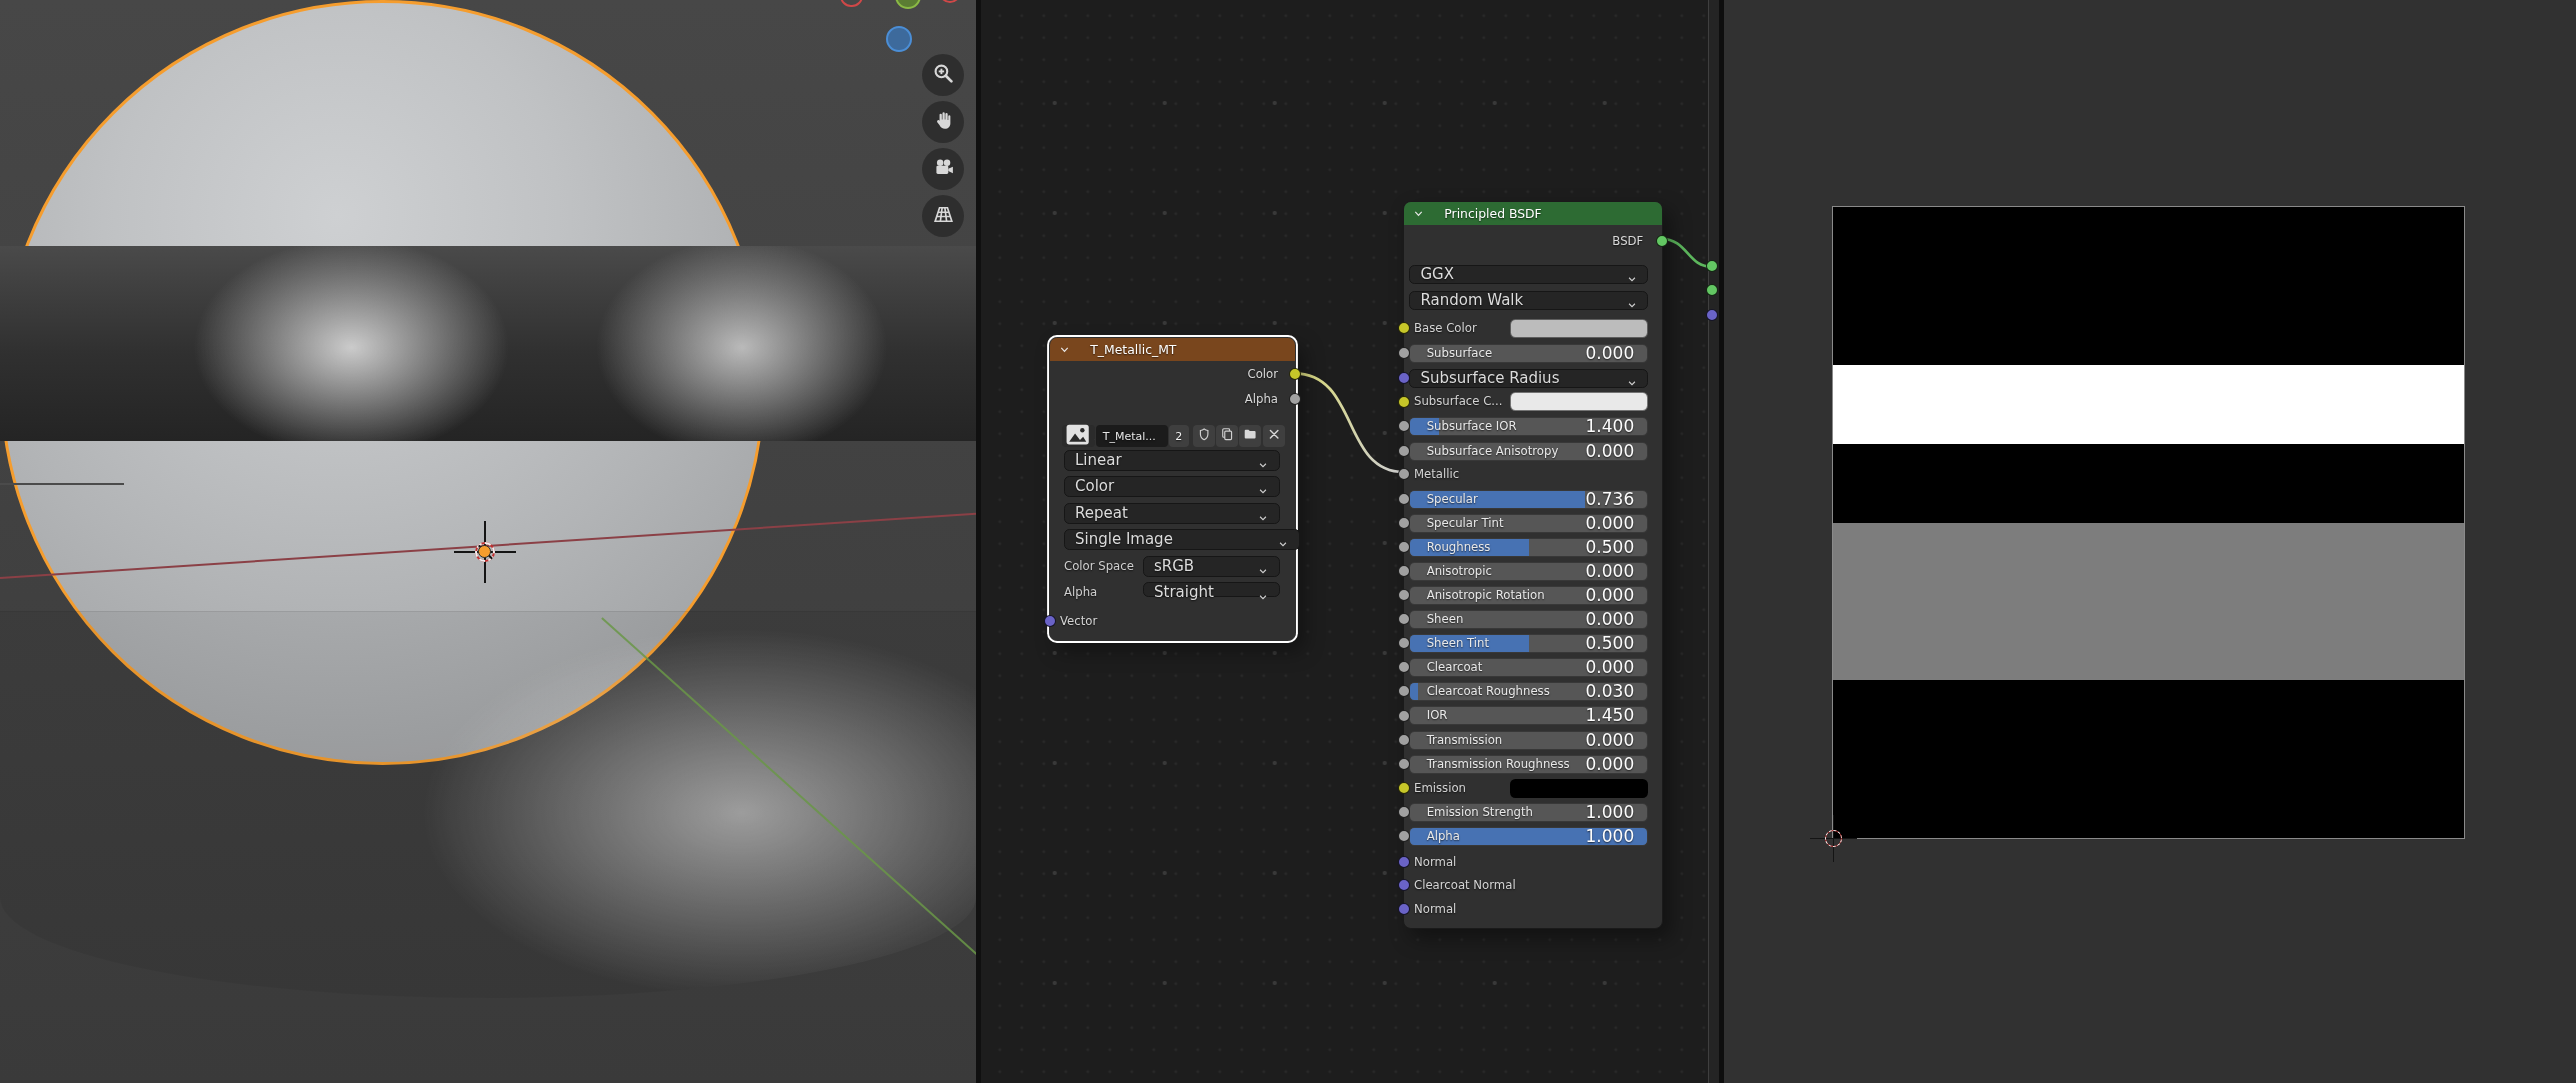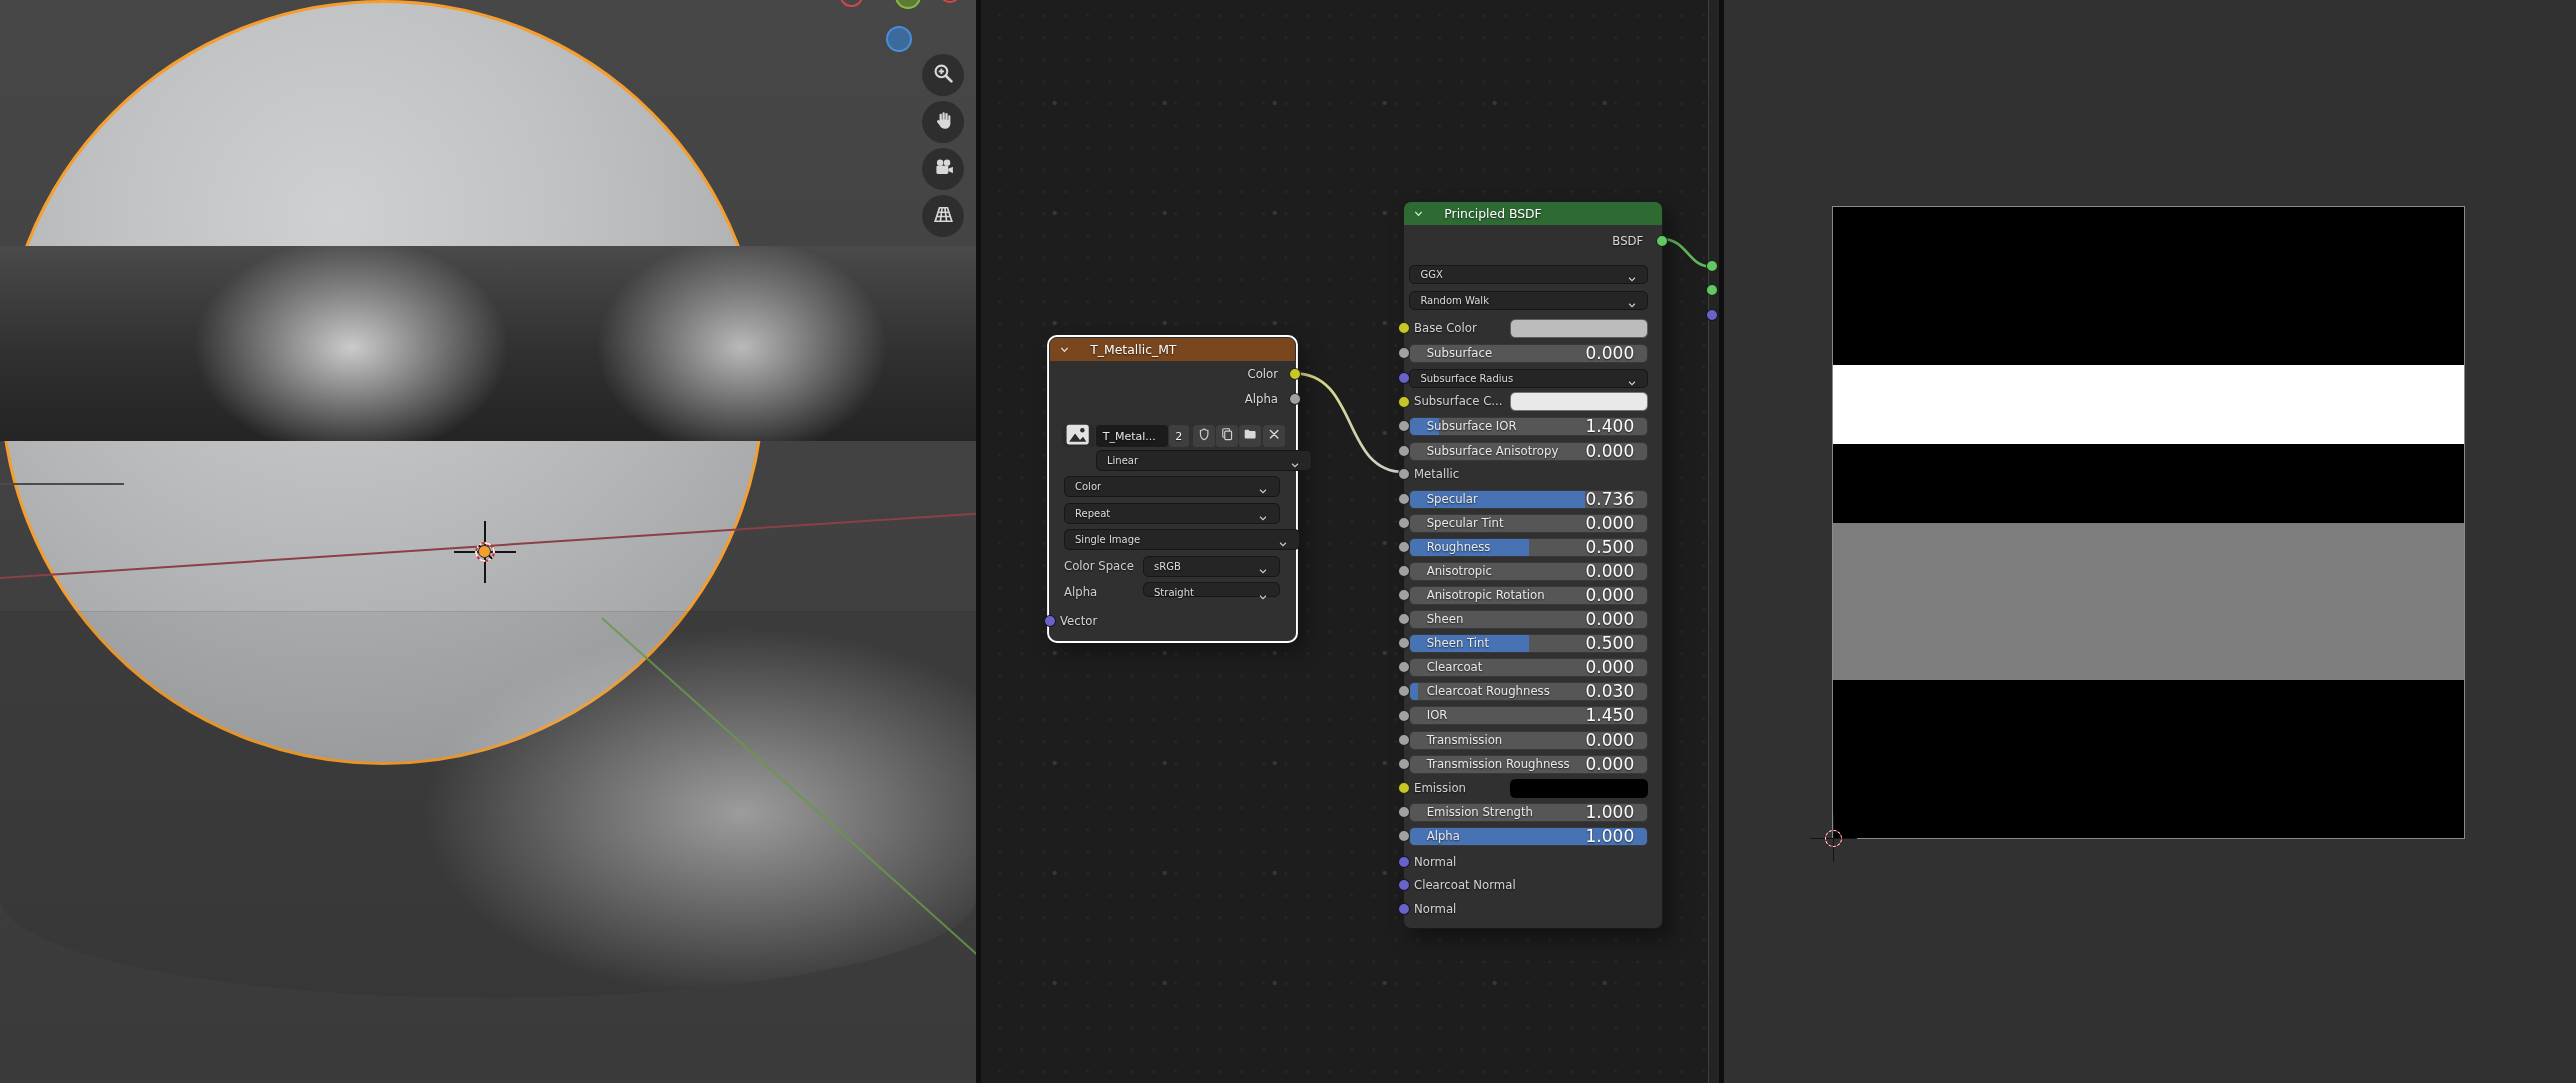--- a/index.html
+++ b/index.html
@@ -54,21 +54,21 @@
                color:#fff;font-size:12.4px;}
   .socket{position:absolute;width:12.4px;height:12.4px;border-radius:50%;
           border:1.2px solid rgba(0,0,0,.8);box-sizing:border-box;}
   .row{position:absolute;height:18.7px;}
   .slider{position:absolute;inset:0;background:#565656;border-radius:5.4px;overflow:hidden;
           border:0.8px solid rgba(0,0,0,.35);box-sizing:border-box;}
   .slider .fill{position:absolute;left:0;top:0;bottom:0;background:#4772b3;}
   .slider .slabel{position:absolute;left:16.3px;top:0;line-height:17px;color:#e9e9e9;font-size:11.7px;}
   .slider .sval{position:absolute;right:13.2px;top:0;line-height:17px;color:#fdfdfd;font-size:17px;}
   .dropdown{position:absolute;background:#252525;border:0.8px solid #161616;border-radius:5.4px;
-            box-sizing:border-box;color:#dcdcdc;font-size:10px;}
+            box-sizing:border-box;color:#dcdcdc;font-size:15px;}
   .dropdown .dlabel{position:absolute;left:10px;top:0;line-height:17px;}
   .dropdown svg{position:absolute;right:5.4px;top:3.9px;width:10px;height:10px;}
   .plabel{position:absolute;left:10px;line-height:18.7px;color:#d4d4d4;font-size:11.7px;}
   .out-label{position:absolute;line-height:18.7px;color:#d9d9d9;font-size:11.7px;}
   .swatch{position:absolute;border-radius:5.4px;border:0.8px solid rgba(0,0,0,.5);box-sizing:border-box;}
   .prop-label{position:absolute;left:14px;line-height:21px;color:#cfcfcf;font-size:11.7px;}
 
   
   .db-btn{position:absolute;top:0;height:22px;background:#3f3f3f;border-radius:3.9px;
           display:flex;align-items:center;justify-content:center;text-align:right;}
@@ -215,21 +215,21 @@
         <span><svg viewBox="0 0 24 24">
             <path d="M4 7 a1.5 1.5 0 0 1 1.5 -1.5 h4 L11.5 7.5 H18.5 A1.5 1.5 0 0 1 20 9 v8 a1.5 1.5 0 0 1 -1.5 1.5 h-13 A1.5 1.5 0 0 1 4 17z" fill="#d8d8d8"></path>
           </svg></span>
       </div>
       <div class="db-btn" style="left: 201px; width: 22px;">
         <span><svg viewBox="0 0 24 24">
             <path d="M6.5 6.5 L17.5 17.5 M17.5 6.5 L6.5 17.5" stroke="#d8d8d8" stroke-width="2.1" stroke-linecap="round"></path>
           </svg></span>
       </div>
     </div>
-    <div class="dropdown" style="left: 14px; top: 112px; width: 216px; height: 21px; margin-left: 32px;">
+    <div class="dropdown" style="left: 14px; top: 112px; width: 216px; height: 21px;">
       <span class="dlabel ntext" style="line-height: 19.4px;">Linear</span>
       <span style="position: absolute; right: 5.4px; top: 4.7px; width: 10px; height: 10px;">
         <svg viewBox="0 0 24 24">
           <path d="M5 9 L12 16 L19 9" fill="none" stroke="#cfcfcf" stroke-width="2.6"></path>
         </svg>
       </span>
     </div>
     <div class="dropdown" style="left: 14px; top: 138px; width: 216px; height: 21px;">
       <span class="dlabel ntext" style="line-height: 19.4px;">Color</span>
       <span style="position: absolute; right: 5.4px; top: 4.7px; width: 10px; height: 10px;">

